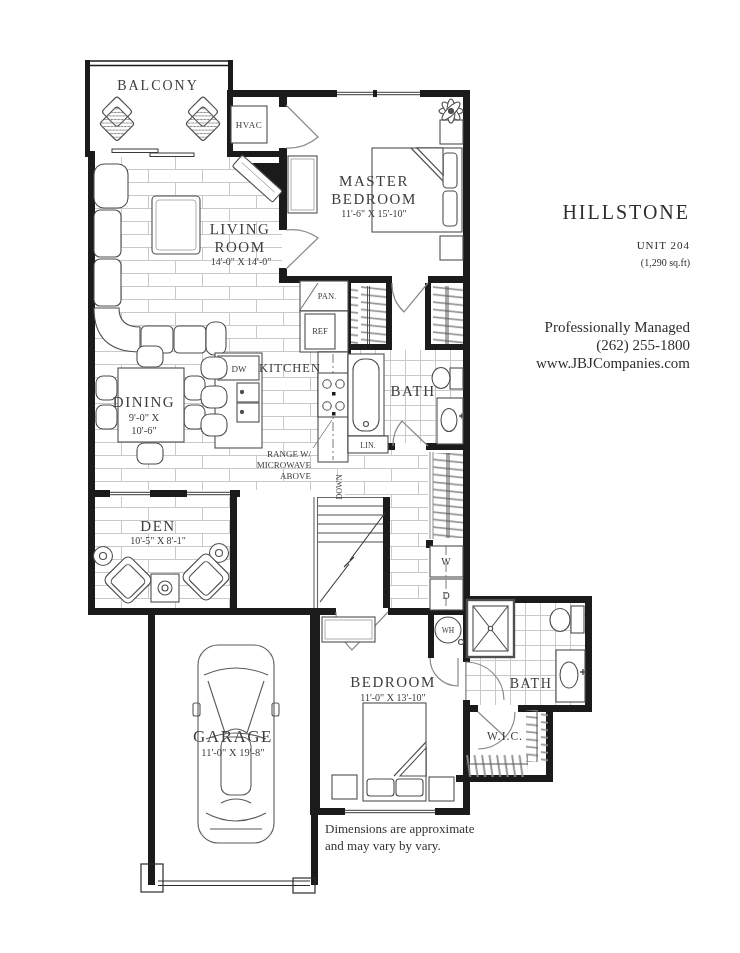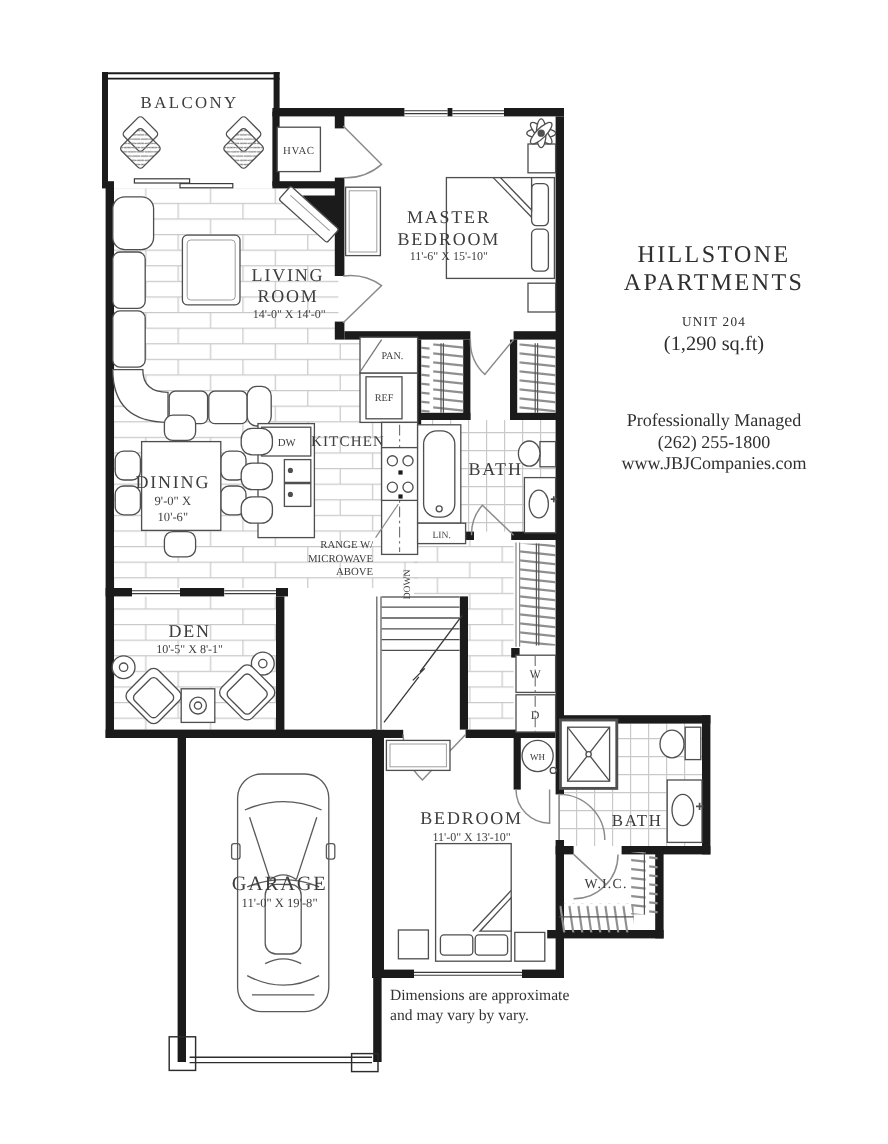--- a/index.html
+++ b/index.html
@@ -1,22 +1,22 @@
 <!DOCTYPE html>
 <html><head>
 <meta charset="utf-8">
 <style>
   html,body{margin:0;padding:0;background:#fff;}
   .page{position:relative;width:740px;height:953px;background:#ffffff;overflow:hidden;
         font-family:"Liberation Serif", serif;color:#3c3c3c;}
   svg text{font-family:"Liberation Serif", serif;fill:#3d3d3d;}
-  .info{position:absolute;left:500px;top:200px;width:190px;text-align:center;color:#2e2e2e;}
+  .info{position:absolute;left:500px;top:200px;width:190px;text-align:right;color:#2e2e2e;}
   .info .t1{font-size:20px;letter-spacing:2px;line-height:24px;}
   .info .unit{font-size:11px;letter-spacing:1px;margin-top:12px;line-height:18px;}
-  .info .area{font-size:17px;line-height:18px;}
+  .info .area{font-size:10px;line-height:18px;}
   .info .mgd{font-size:15px;line-height:18px;margin-top:46px;}
   .note{position:absolute;left:325px;top:820px;font-size:13px;line-height:17px;color:#333;}
 </style>
 </head>
 <body>
 
 <div class="page">
 
 <svg width="740" height="953" viewBox="0 0 740 953">
   <defs>
@@ -422,21 +422,20 @@
     <text x="448" y="633" font-size="7.5">WH</text>
 
     <text x="531" y="688" font-size="14" letter-spacing="1.5">BATH</text>
     <text x="505" y="740" font-size="11.5" letter-spacing="1">W.I.C.</text>
   </g>
 </svg>
 
 
 <div class="info">
   <div class="t1">HILLSTONE</div>
-  <div class="t1">APARTMENTS</div>
   <div class="unit">UNIT 204</div>
   <div class="area">(1,290 sq.ft)</div>
   <div class="mgd">Professionally Managed</div>
   <div class="mgd" style="margin-top:0">(262) 255-1800</div>
   <div class="mgd" style="margin-top:0">www.JBJCompanies.com</div>
 </div>
 
 
 <div class="note">
   <div>Dimensions are approximate</div>

